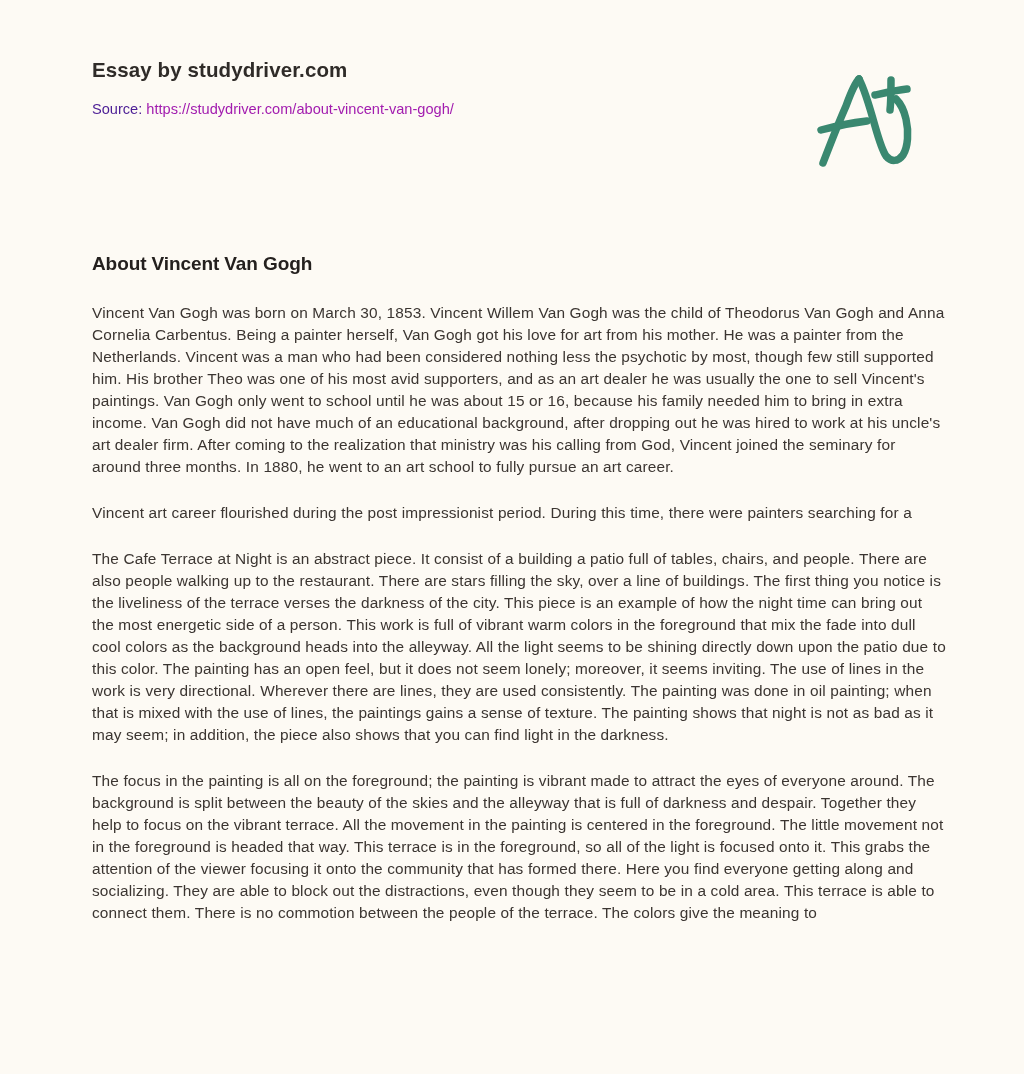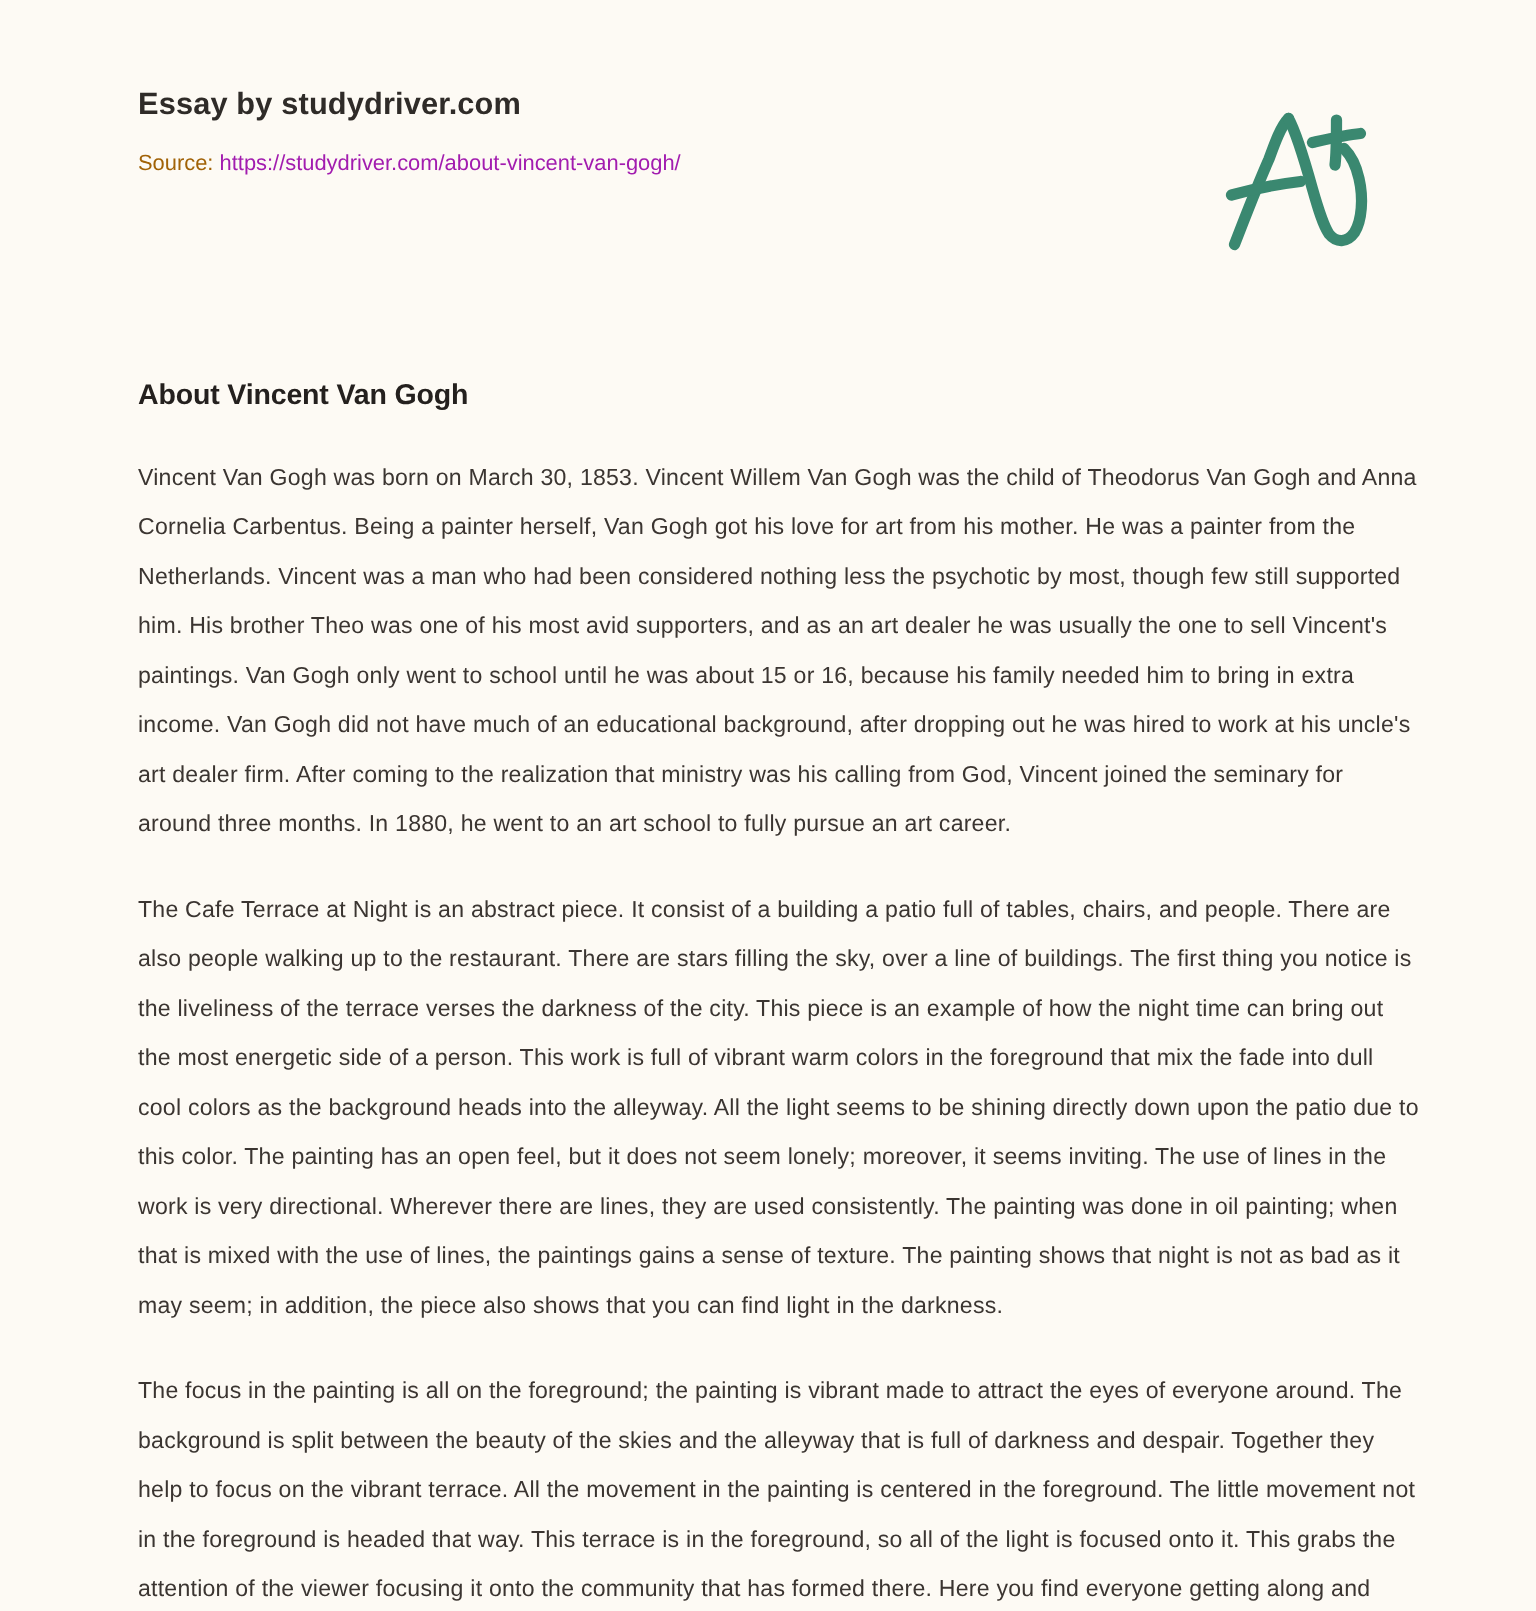--- a/index.html
+++ b/index.html
@@ -40,21 +40,21 @@
   }
 
   .source-line {
     margin-top: 17px;
     font-size: 14.6px;
     line-height: 1.3;
     white-space: nowrap;
   }
 
   .source-label {
-    color: #a16207;
+    color: #4c1d95;
   }
 
   .source-url {
     color: #a21caf;
     text-decoration: none;
   }
 
   
   .logo {
     position: absolute;
@@ -86,21 +86,21 @@
     line-height: 1.25;
   }
 
   .body-copy {
     margin-top: 26px;
   }
 
   .body-copy p {
     margin: 0 0 24px 0;
     font-size: 15.4px;
-    line-height: 33px;
+    line-height: 22px;
     color: #3b3531;
     text-align: left;
     letter-spacing: 0.01em;
   }
 
   .body-copy p:last-child {
     margin-bottom: 0;
   }
 </style>
 </head>
@@ -130,18 +130,19 @@
 
         <path d="M79 14 C 79 23, 79 36, 78 44"></path>
       </g>
     </svg>
   </div>
 
   <div class="article">
     <h1 class="article-title">About Vincent Van Gogh</h1>
     <div class="body-copy">
       <p>Vincent Van Gogh was born on March 30, 1853. Vincent Willem Van Gogh was the child of Theodorus Van Gogh and Anna Cornelia Carbentus. Being a painter herself, Van Gogh got his love for art from his mother. He was a painter from the Netherlands. Vincent was a man who had been considered nothing less the psychotic by most, though few still supported him. His brother Theo was one of his most avid supporters, and as an art dealer he was usually the one to sell Vincent's paintings. Van Gogh only went to school until he was about 15 or 16, because his family needed him to bring in extra income. Van Gogh did not have much of an educational background, after dropping out he was hired to work at his uncle's art dealer firm. After coming to the realization that ministry was his calling from God, Vincent joined the seminary for around three months. In 1880, he went to an art school to fully pursue an art career.</p>
+      <p>Vincent art career flourished during the post impressionist period. During this time, there were painters searching for a</p>
       <p>The Cafe Terrace at Night is an abstract piece. It consist of a building a patio full of tables, chairs, and people. There are also people walking up to the restaurant. There are stars filling the sky, over a line of buildings. The first thing you notice is the liveliness of the terrace verses the darkness of the city. This piece is an example of how the night time can bring out the most energetic side of a person. This work is full of vibrant warm colors in the foreground that mix the fade into dull cool colors as the background heads into the alleyway. All the light seems to be shining directly down upon the patio due to this color. The painting has an open feel, but it does not seem lonely; moreover, it seems inviting. The use of lines in the work is very directional. Wherever there are lines, they are used consistently. The painting was done in oil painting; when that is mixed with the use of lines, the paintings gains a sense of texture. The painting shows that night is not as bad as it may seem; in addition, the piece also shows that you can find light in the darkness.</p>
       <p>The focus in the painting is all on the foreground; the painting is vibrant made to attract the eyes of everyone around. The background is split between the beauty of the skies and the alleyway that is full of darkness and despair. Together they help to focus on the vibrant terrace. All the movement in the painting is centered in the foreground. The little movement not in the foreground is headed that way. This terrace is in the foreground, so all of the light is focused onto it. This grabs the attention of the viewer focusing it onto the community that has formed there. Here you find everyone getting along and socializing. They are able to block out the distractions, even though they seem to be in a cold area. This terrace is able to connect them. There is no commotion between the people of the terrace. The colors give the meaning to</p>
     </div>
   </div>
 
 </div>
 
 </body></html>

